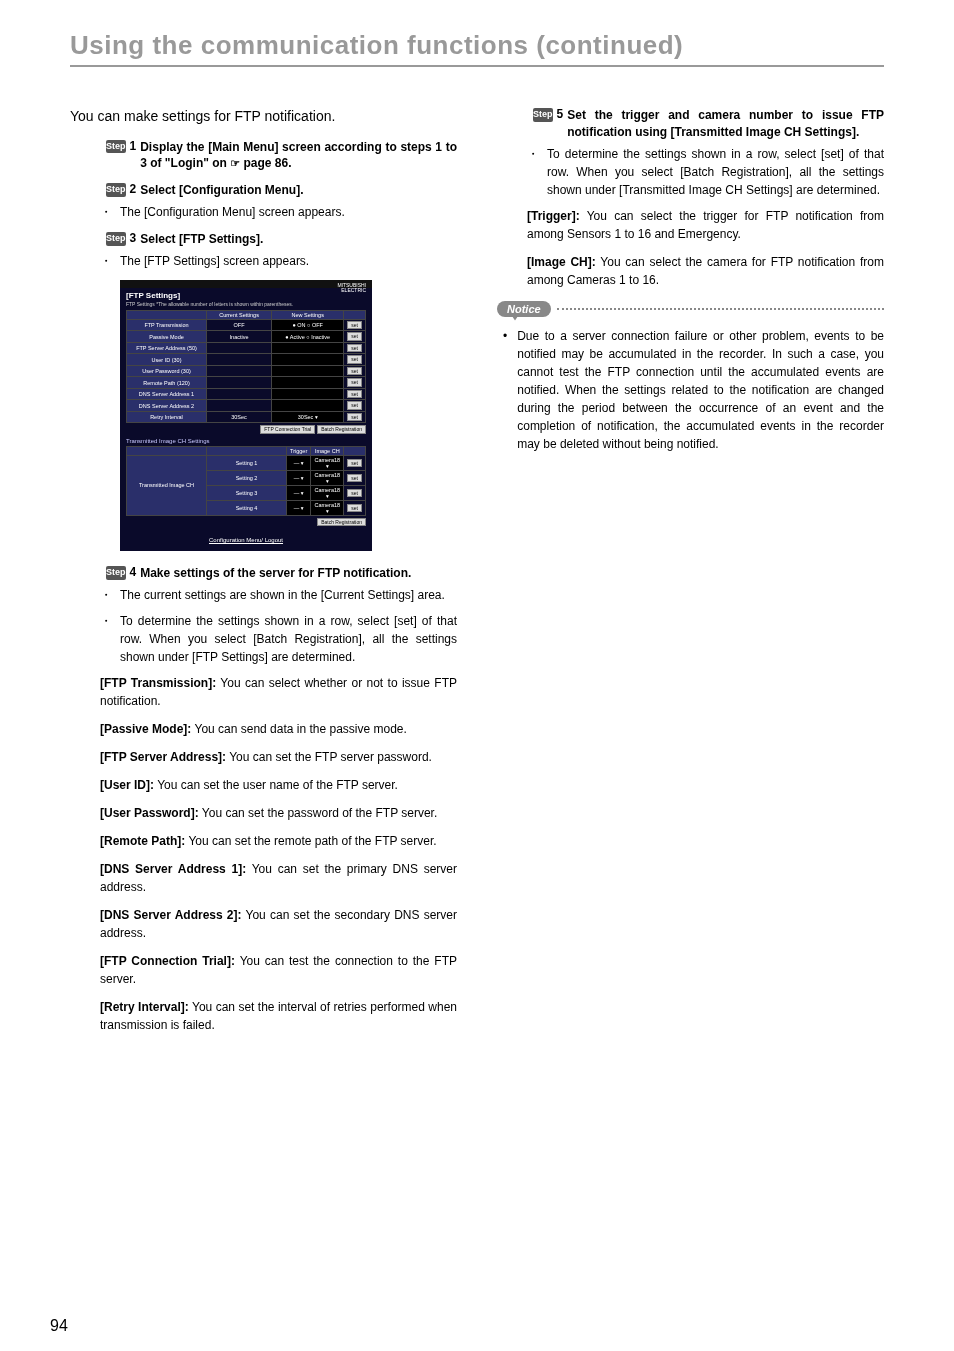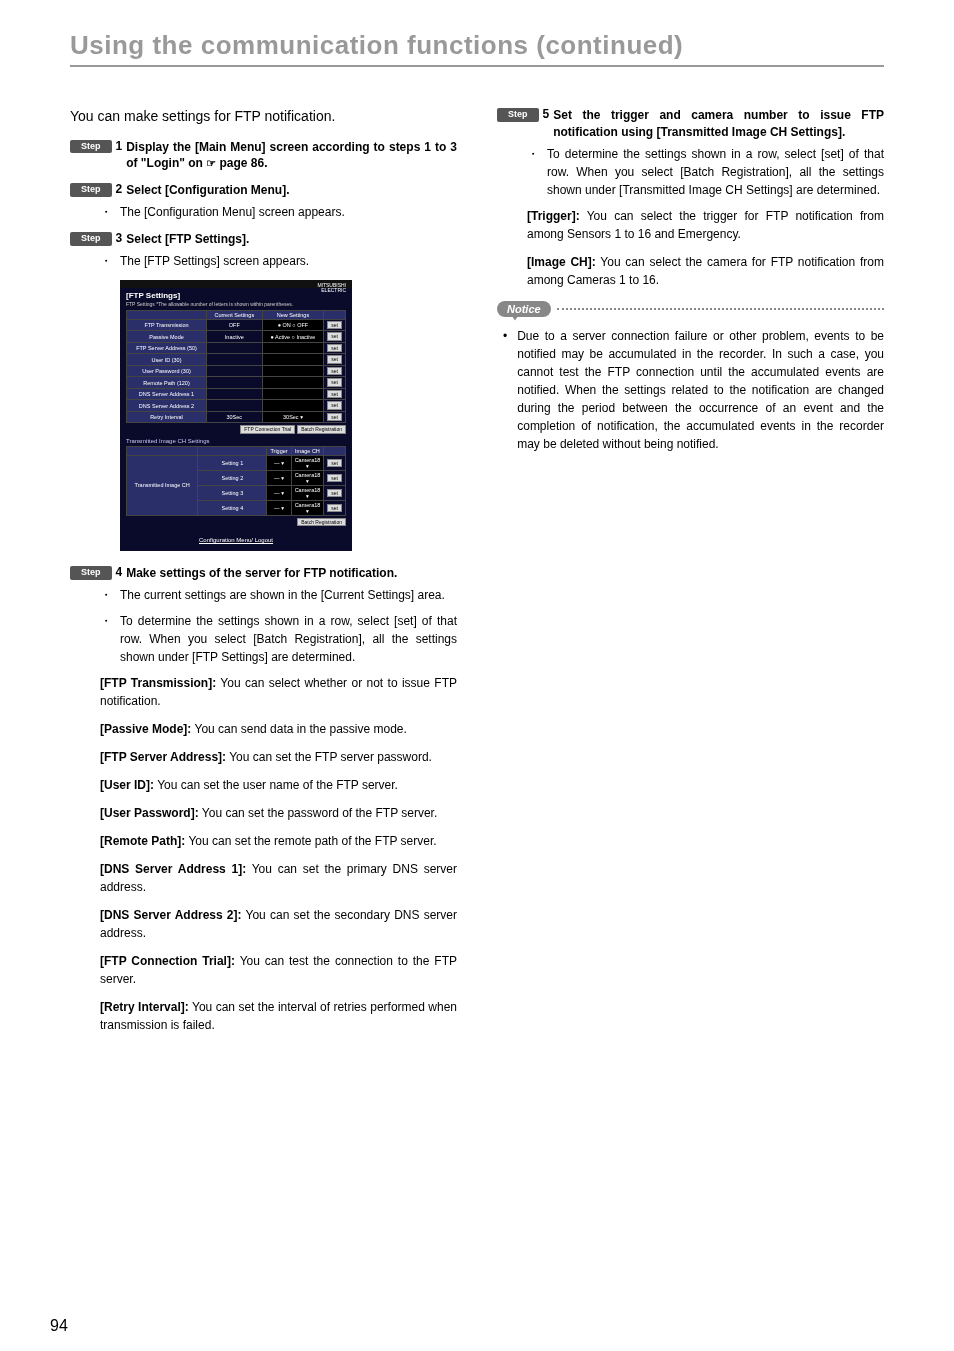--- a/index.html
+++ b/index.html
@@ -48,25 +48,26 @@
     align-items: flex-start;
     gap: 4px;
     margin-bottom: 4px;
   }
   .step-badge {
     display: inline-block;
     background: #555;
     color: #fff;
     font-size: 9px;
     font-weight: bold;
-    padding: 1px 11px;
+    padding: 1px 0;
     border-radius: 2px;
     line-height: 1.3;
     flex-shrink: 0;
     margin-top: 1px;
+    margin-left: 36px;
   }
   .step-num {
     font-weight: bold;
     font-size: 12px;
     flex-shrink: 0;
   }
   .step-title {
     font-weight: bold;
     font-size: 12px;
     line-height: 1.4;
@@ -97,21 +98,21 @@
     line-height: 1.5;
     margin-bottom: 10px;
     text-align: justify;
   }
   .def-term { font-weight: bold; }
   
   .shot-wrap {
     margin: 10px 0 14px 50px;
   }
   .shot {
-    width: 232px;
+    width: 252px;
     background: #0a0a2a;
     color: #fff;
     font-size: 7px;
     padding: 4px 6px 8px 6px;
     position: relative;
   }
   .shot-topbar {
     height: 8px;
     background: #111;
     margin: -4px -6px 3px -6px;

